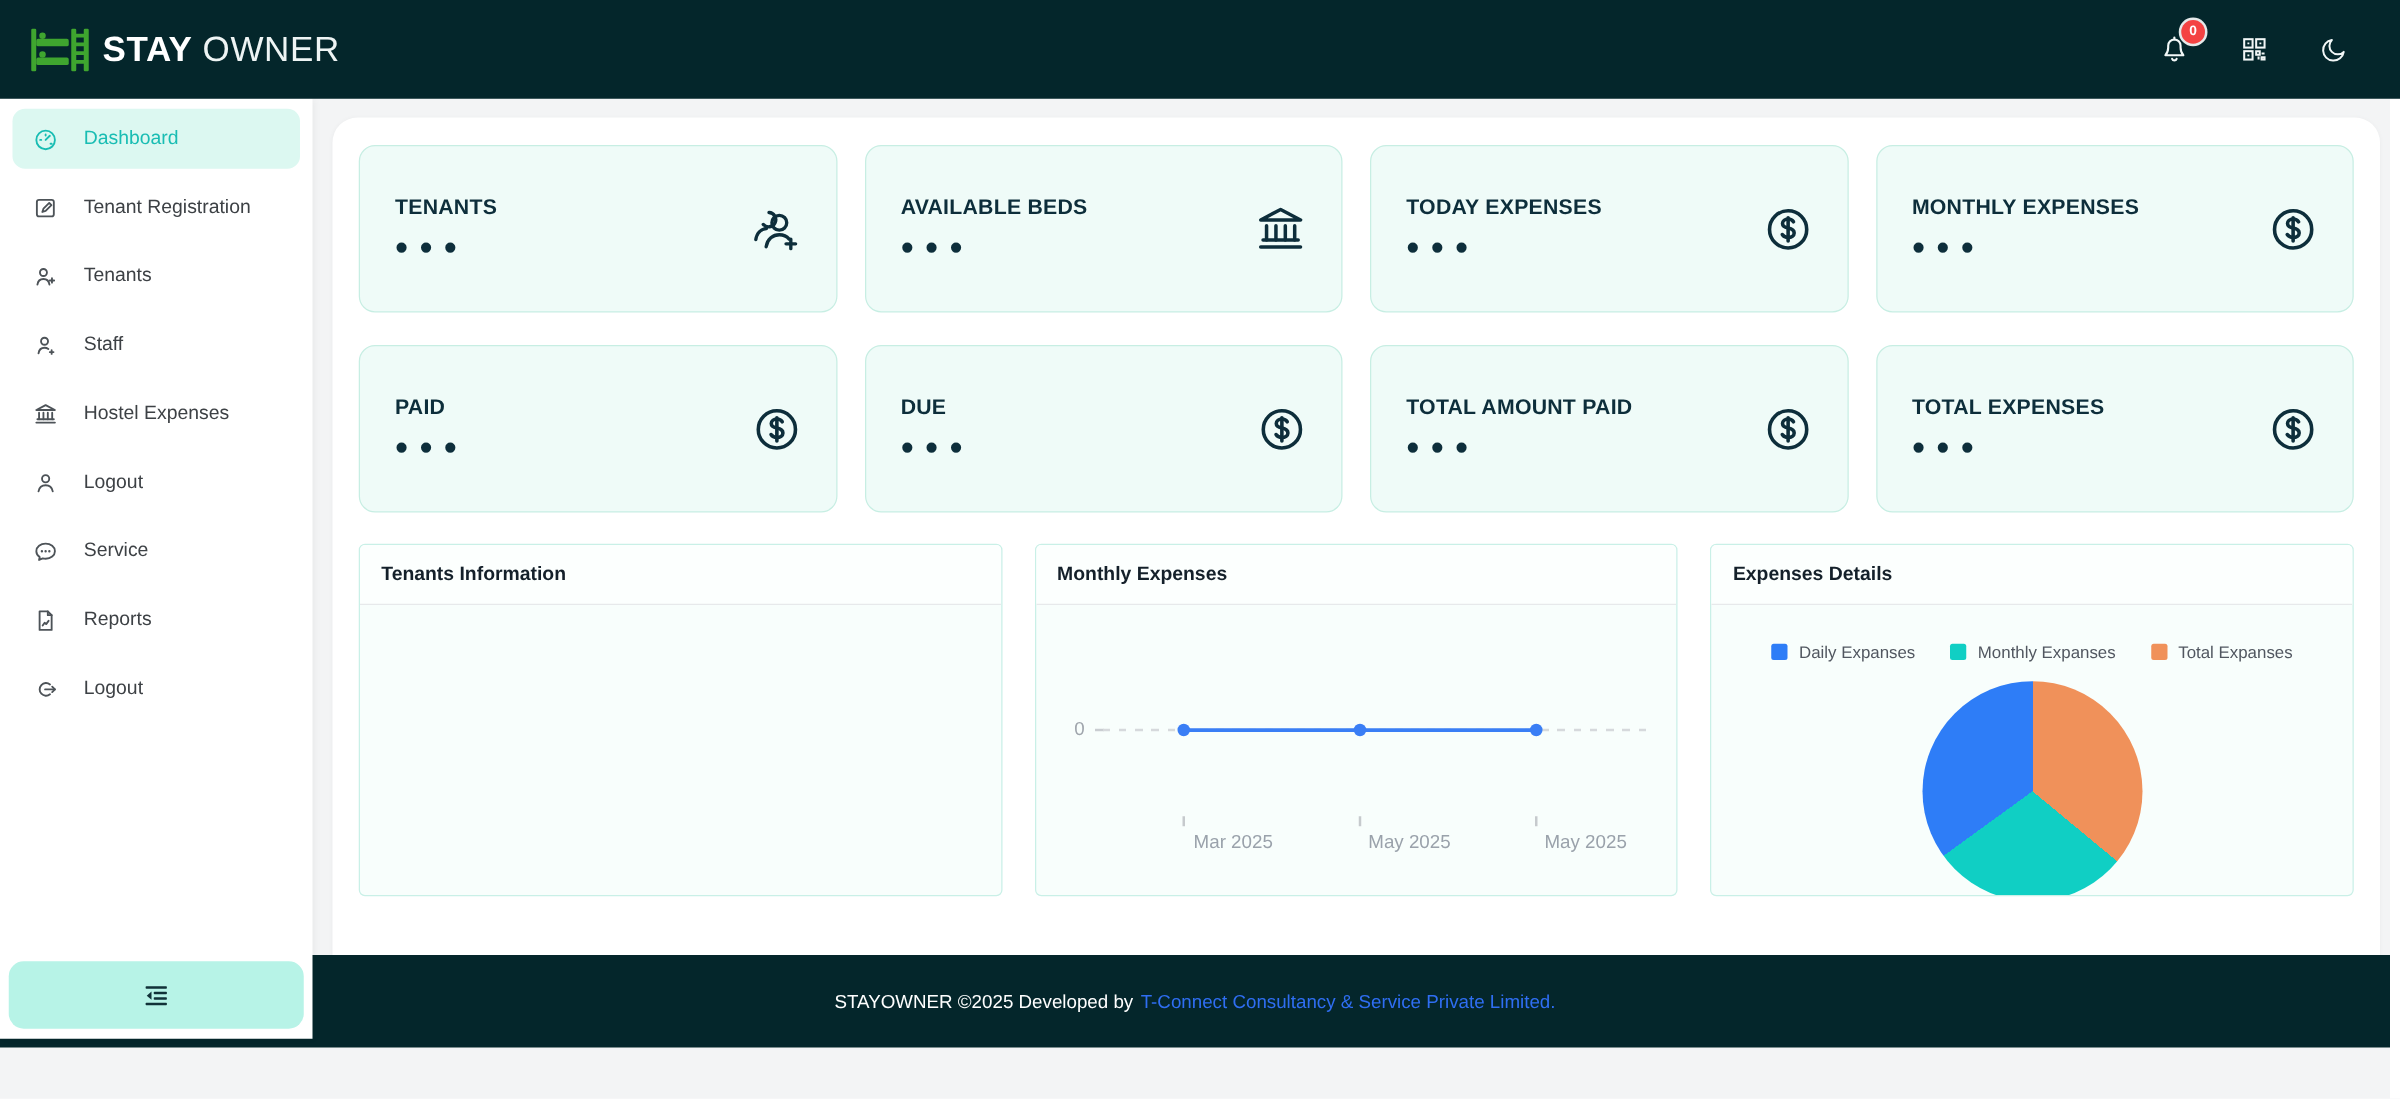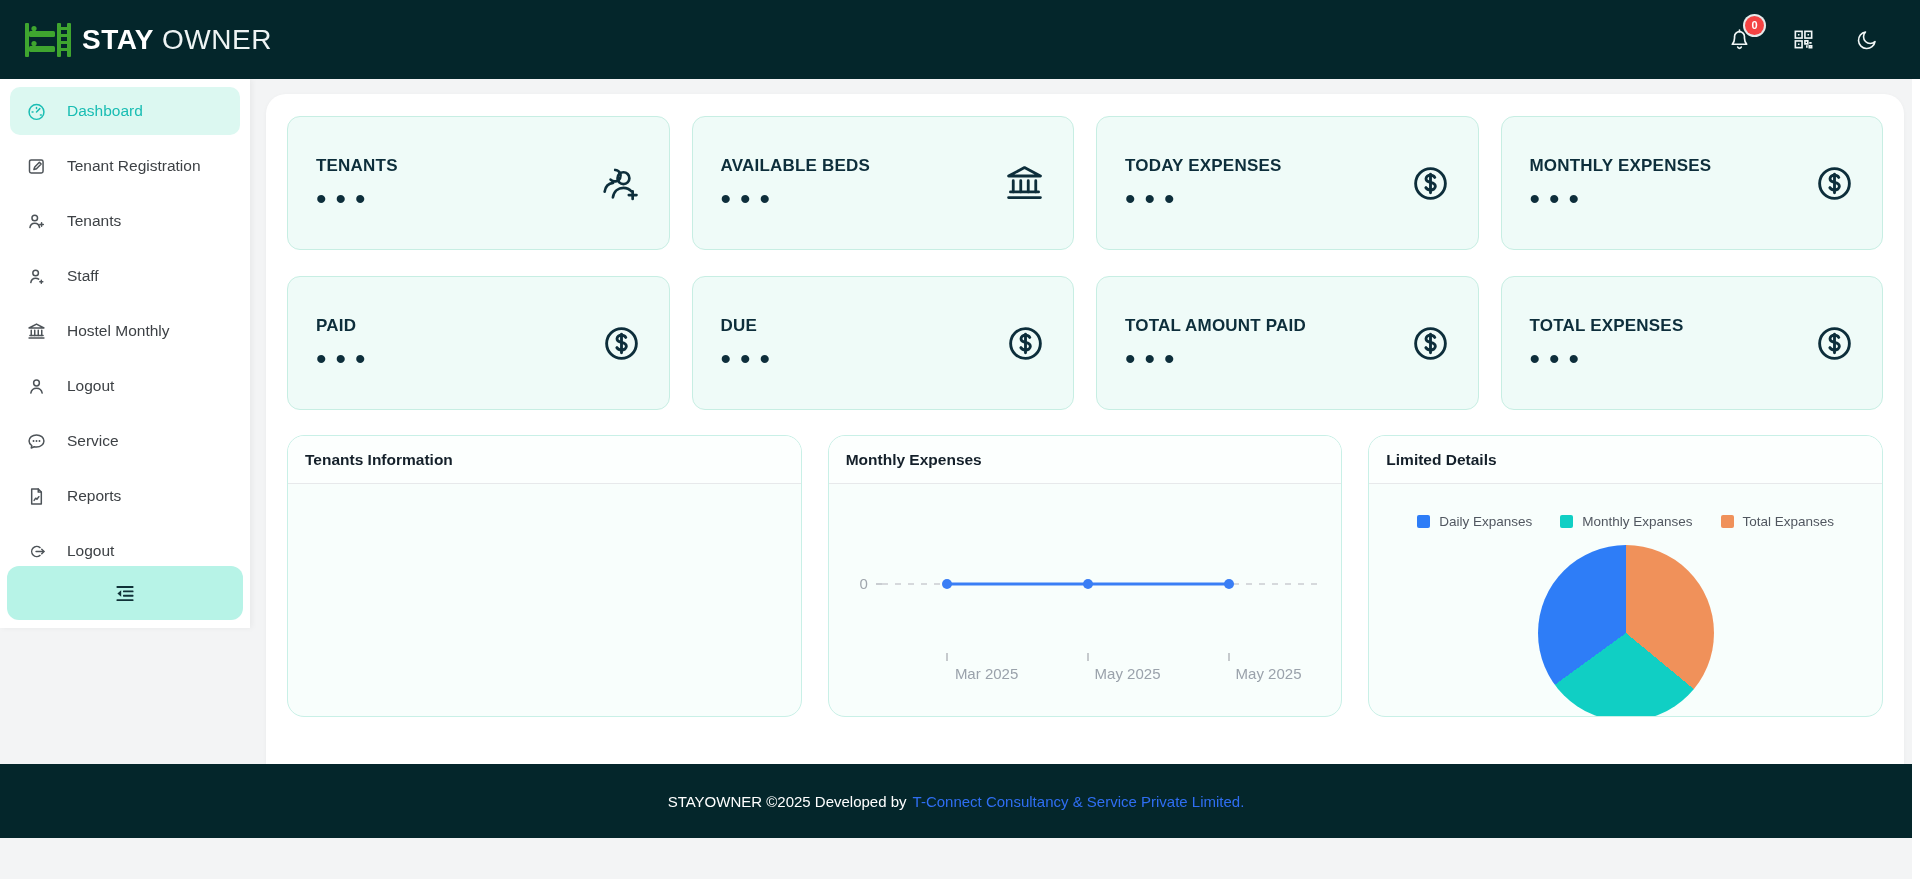--- a/index.html
+++ b/index.html
@@ -25,21 +25,21 @@
     width:34px; height:34px; display:flex; align-items:center; justify-content:center; }
   .icon-btn svg { display:block; }
   .badge {
     position:absolute; top:-7px; right:-8px; min-width:19px; height:19px; border-radius:10px;
     background:#f44343; color:#fff; font-size:11px; font-weight:bold;
     display:flex; align-items:center; justify-content:center;
     box-shadow:0 0 0 2px rgba(255,255,255,.9); padding:0 4px;
   }
   
   .sidebar {
-    position:absolute; top:79px; left:0; width:250px; height:549px;
+    position:absolute; top:79px; left:0; width:250px; height:752px;
     background:#ffffff; box-shadow:2px 0 6px rgba(0,0,0,.05); z-index:4;
   }
   .side-menu { list-style:none; padding-top:8px; }
   .side-item {
     height:48px; margin:0 10px 7px; padding:0 16px; border-radius:10px;
     display:flex; align-items:center; gap:20px; cursor:pointer;
     color:#3d4145; font-size:15.5px;
   }
   .side-item .s-ico { width:21px; height:21px; color:#4d5358; display:flex; }
   .side-item.active { background:#dcf8f1; color:#19bdb3; }
@@ -62,21 +62,21 @@
     height:134px; background:#effbf8; border:1px solid #c7eee3; border-radius:13px;
     padding:0 26px 0 28px; display:flex; align-items:center; justify-content:space-between;
   }
   .stat-left { display:flex; flex-direction:column; }
   .stat-title { font-size:17px; font-weight:700; color:#0d2e3b; letter-spacing:.2px; }
   .stat-dots { font-size:30px; letter-spacing:9px; color:#0d2e3b; margin-top:12px; line-height:22px; }
   .stat-ico { color:#0d2e3b; display:flex; }
   
   .charts-grid { display:grid; grid-template-columns:repeat(3,1fr); column-gap:26px; margin-top:25px; }
   .panel {
-    height:282px; background:#f8fefc; border:1px solid #c9f0e7; border-radius:17px; overflow:hidden;
+    height:282px; background:#f8fefc; border:1px solid #c9f0e7; border-radius:5px; overflow:hidden;
     display:flex; flex-direction:column;
   }
   .panel-header {
     height:48px; flex:0 0 48px; display:flex; align-items:center; padding:0 17px;
     font-size:15.5px; font-weight:700; color:#14202a; border-bottom:1px solid #e7e9eb;
     background:#fcfffe;
   }
   .panel-body { position:relative; flex:1; }
   .legend-row { display:flex; justify-content:center; gap:28px; margin-top:30px; }
   .legend-item { display:flex; align-items:center; gap:9px; font-size:13.5px; color:#515760; }
@@ -190,21 +190,21 @@
         <span>Staff</span>
       </li>
       <li class="side-item">
         <span class="s-ico">
           <svg width="21" height="21" viewBox="0 0 24 24" fill="none" stroke="currentColor" stroke-width="1.7" stroke-linecap="round" stroke-linejoin="round">
             <path d="M12 3.5l8.5 4.5h-17z"></path>
             <path d="M6 10.5v6M10 10.5v6M14 10.5v6M18 10.5v6"></path>
             <path d="M4.5 16.5h15M3.5 19.5h17"></path>
           </svg>
         </span>
-        <span>Hostel Monthly</span>
+        <span>Hostel Expenses</span>
       </li>
       <li class="side-item">
         <span class="s-ico">
           <svg width="21" height="21" viewBox="0 0 24 24" fill="none" stroke="currentColor" stroke-width="1.7" stroke-linecap="round" stroke-linejoin="round">
             <circle cx="12" cy="8" r="3.3"></circle>
             <path d="M5.5 19.5c.7-3.7 3.3-5.6 6.5-5.6s5.8 1.9 6.5 5.6"></path>
           </svg>
         </span>
         <span>Logout</span>
       </li>
@@ -377,21 +377,21 @@
           <span class="lc-xlabel" style="left: 23%;">Mar 2025</span>
           <span class="lc-point" style="left: 50.5%; top: 43%; background: rgb(58, 126, 245);"></span>
           <span class="lc-tick" style="left: 50.5%;"></span>
           <span class="lc-xlabel" style="left: 50.5%;">May 2025</span>
           <span class="lc-point" style="left: 78%; top: 43%; background: rgb(58, 126, 245);"></span>
           <span class="lc-tick" style="left: 78%;"></span>
           <span class="lc-xlabel" style="left: 78%;">May 2025</span>
         </div>
     </section>
     <section class="panel">
-      <div class="panel-header">Limited Details</div>
+      <div class="panel-header">Expenses Details</div>
       <div class="panel-body" id="chart-2">
           <div class="legend-row">
             <span class="legend-item">
               <span class="legend-swatch" style="background: rgb(46, 125, 247);"></span>
               <span>Daily Expanses</span>
             </span>
             <span class="legend-item">
               <span class="legend-swatch" style="background: rgb(16, 207, 196);"></span>
               <span>Monthly Expanses</span>
             </span>

